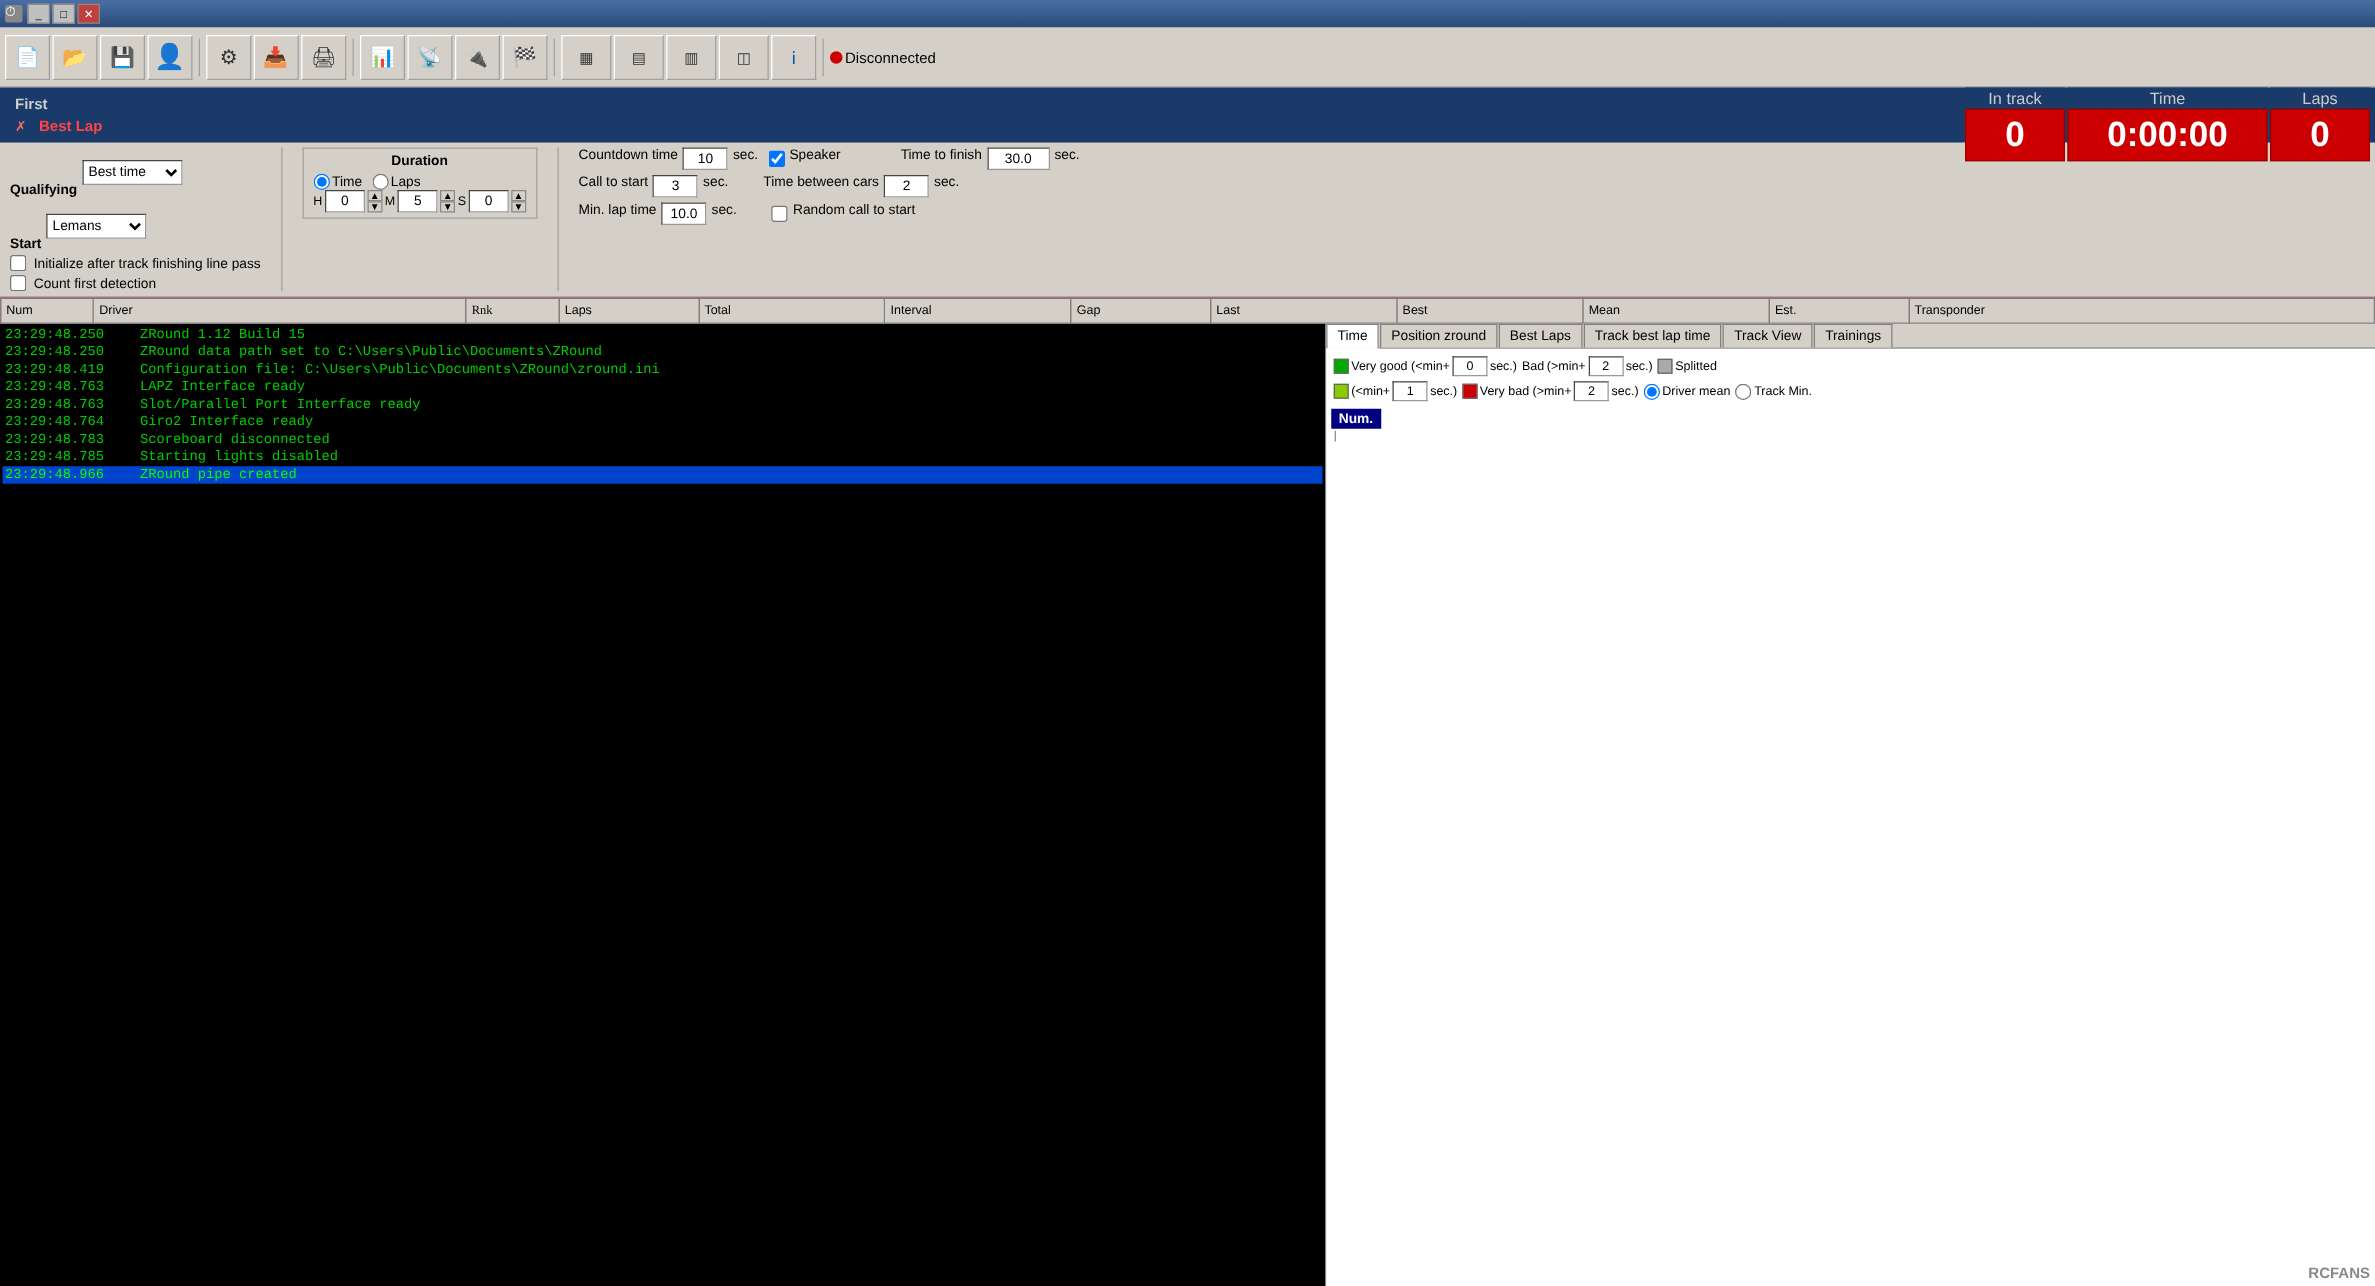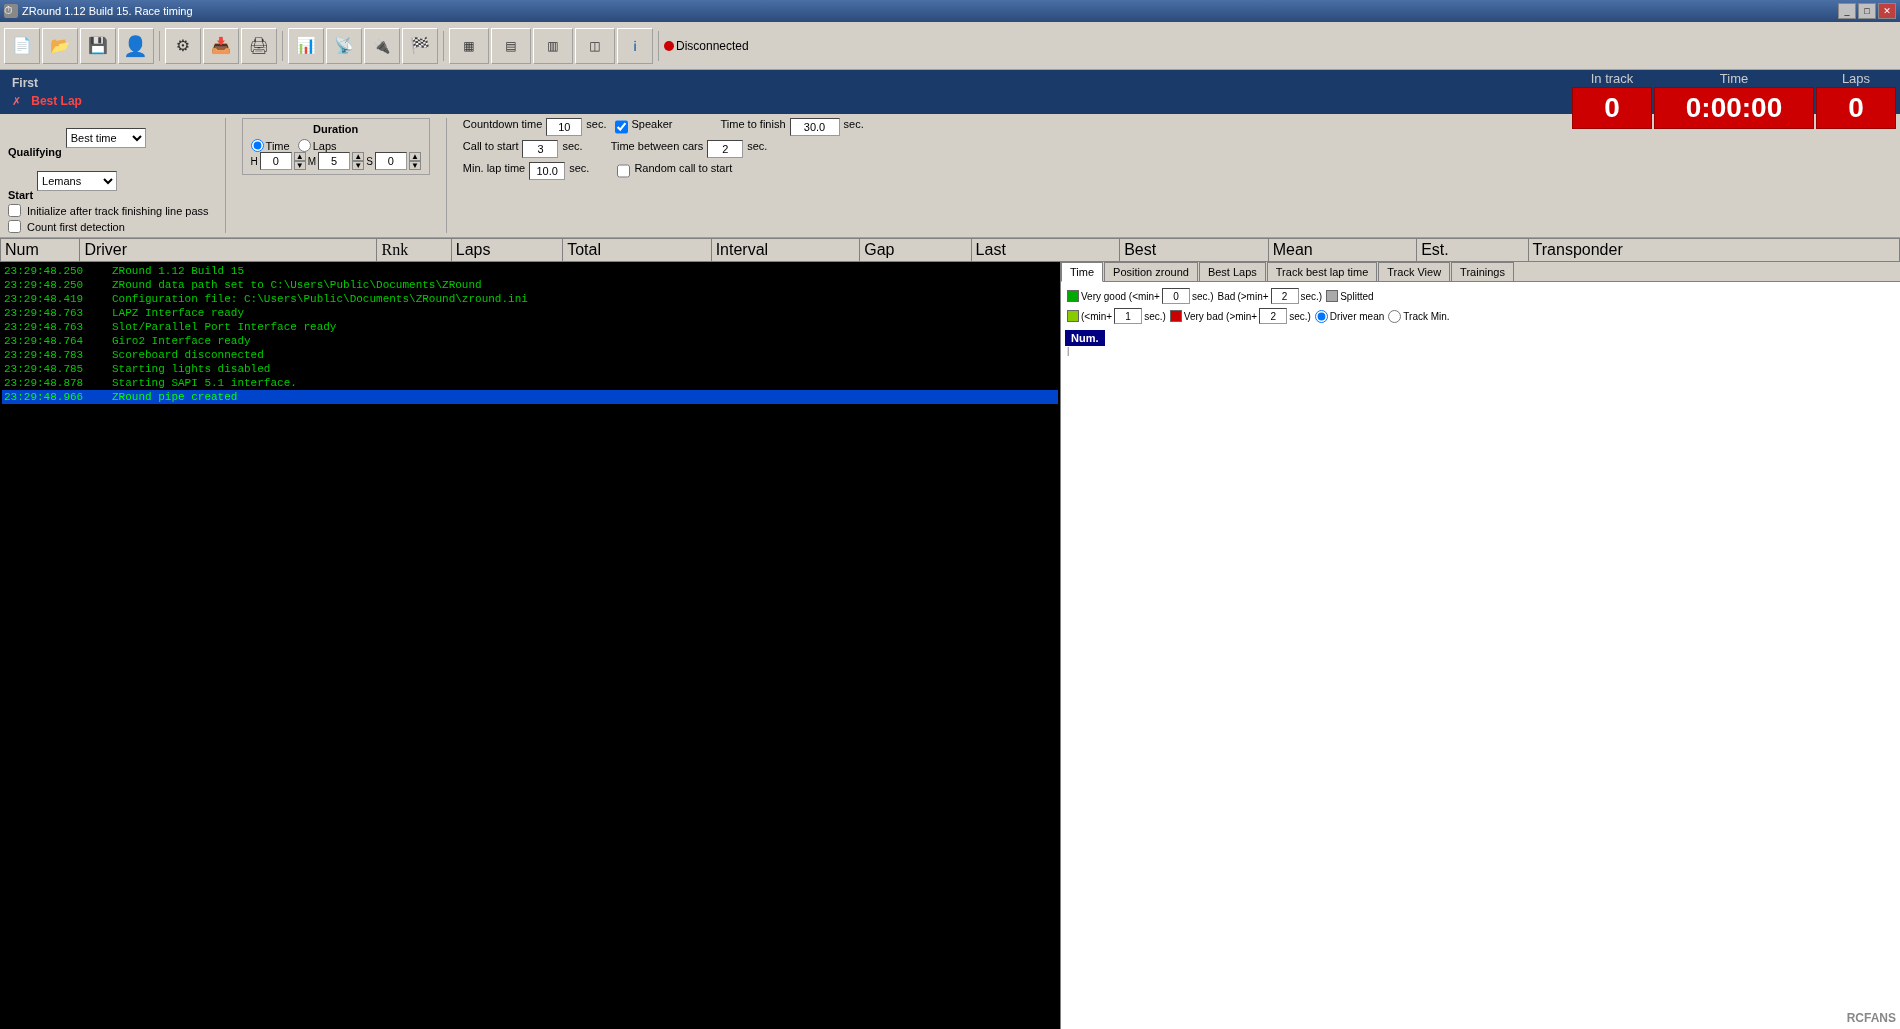--- a/index.html
+++ b/index.html
@@ -142,21 +142,21 @@
     .small-input { width: 36px; height: 18px; font-size: 11px; text-align: center; border: 1px inset #999; background: white; }
     .medium-input { width: 50px; height: 18px; font-size: 11px; text-align: center; border: 1px inset #999; background: white; }
 
     .separator-v { width: 1px; background: #a0a0a0; align-self: stretch; margin: 0 4px; }
 
     
     .data-table {
       width: 100%;
       border-collapse: collapse;
       background: #be185d;
-      font-size: 16px;
+      font-size: 10px;
     }
     .data-table th {
       background: #d4d0c8;
       border: 1px solid #808080;
       padding: 2px 4px;
       text-align: left;
       font-weight: normal;
       height: 20px;
     }
 
@@ -248,21 +248,20 @@
       right: 4px;
       color: #666;
       font-size: 10px;
     }
   </style>
 </head>
 <body>
 
 <div class="title-bar">
   <div class="title-bar-icon">⏱</div>
-  <span class="title-bar-title">ZRound 1.12 Build 15. Race timing</span>
   <div class="title-bar-controls">
     <div class="title-bar-btn">_</div>
     <div class="title-bar-btn">□</div>
     <div class="title-bar-btn" style="background:#c04040;color:white;">✕</div>
   </div>
 </div>
 
 <div class="toolbar">
   <div class="toolbar-btn" title="New">📄</div>
   <div class="toolbar-btn" title="Open">📂</div>
@@ -470,24 +469,20 @@
           <span class="log-msg">Giro2 Interface ready</span>
         </div>
         <div class="log-line">
           <span class="log-time">23:29:48.783</span>
           <span class="log-msg">Scoreboard disconnected</span>
         </div>
         <div class="log-line">
           <span class="log-time">23:29:48.785</span>
           <span class="log-msg">Starting lights disabled</span>
         </div>
-        <div class="log-line">
-          <span class="log-time">23:29:48.878</span>
-          <span class="log-msg">Starting SAPI 5.1 interface.</span>
-        </div>
         <div class="log-line highlighted">
           <span class="log-time">23:29:48.966</span>
           <span class="log-msg">ZRound pipe created</span>
         </div>
       </div>
 
     <div class="right-panel">
       <div class="right-tabs">
         <div class="right-tab active">Time</div>
         <div class="right-tab">Position zround</div>

